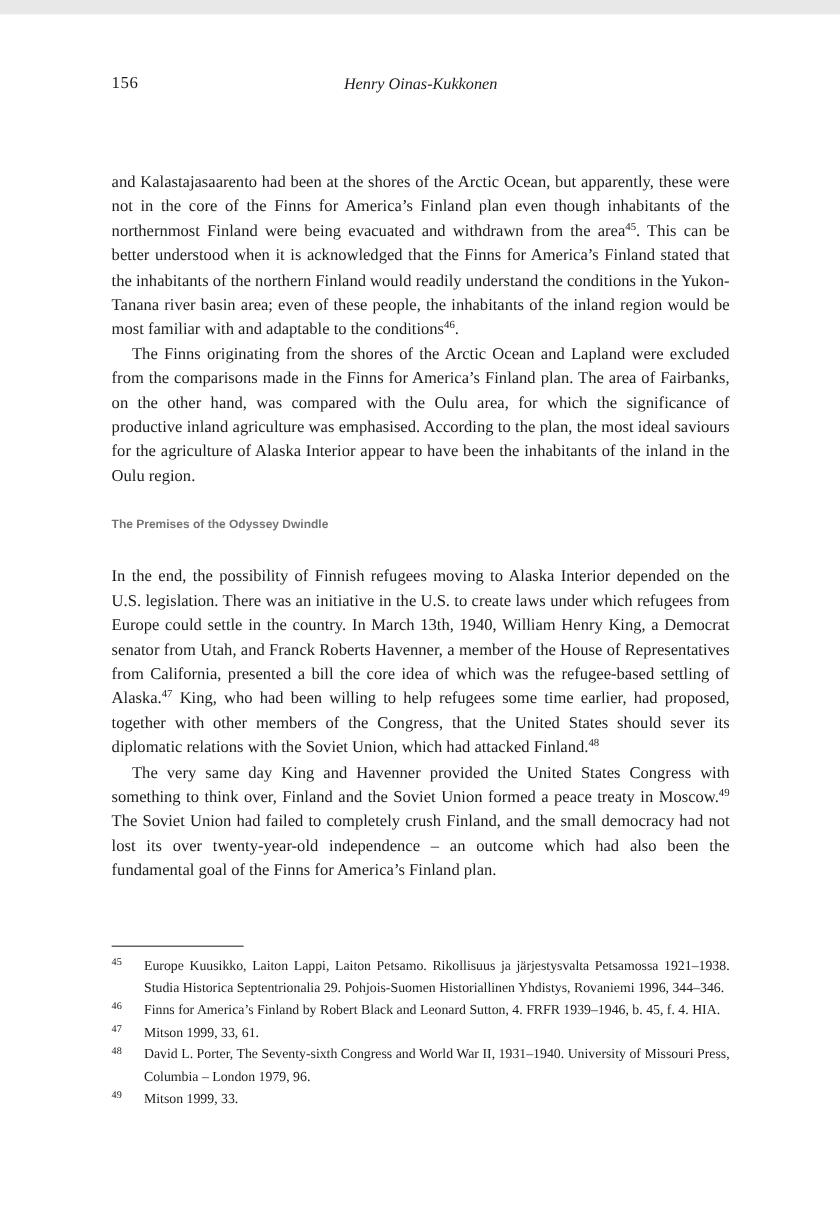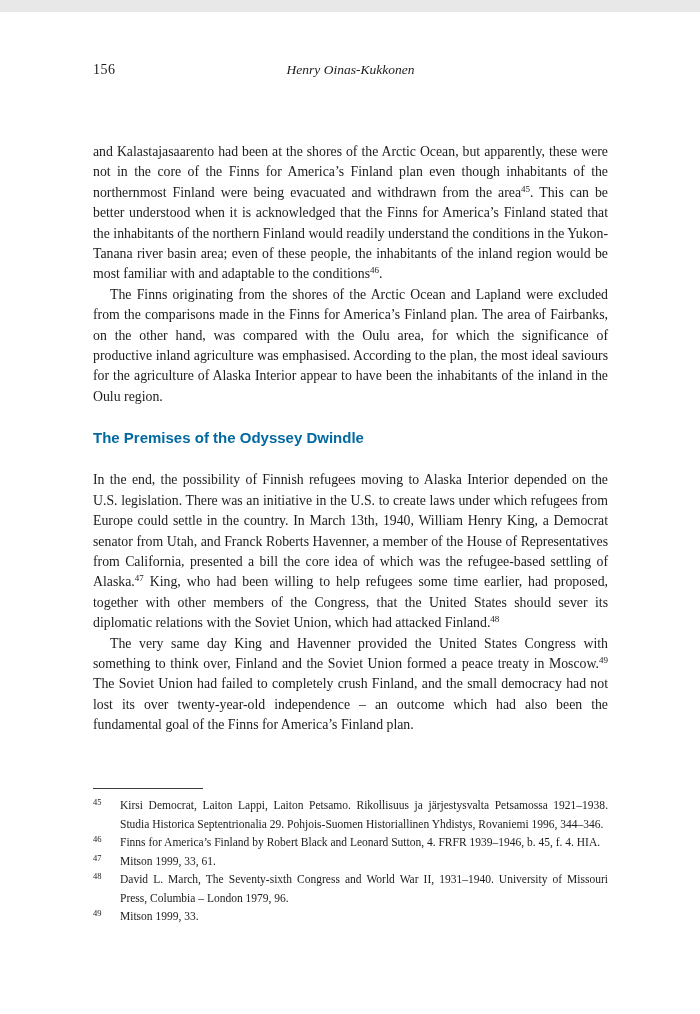--- a/index.html
+++ b/index.html
@@ -51,26 +51,26 @@
   .it { }
   sup {
     font-size: 9px;
     line-height: 0;
     vertical-align: baseline;
     position: relative;
     top: -5px;
   }
   .section-heading {
     font-family: "Liberation Sans", sans-serif;
-    font-size: 15px;
+    font-size: 10px;
     font-weight: 700;
     margin: 22px 0 24px 0;
     line-height: 17px;
     text-align: left;
-    color: #0369a1;
+    color: #737373;
   }
   
   .footnotes {
     position: absolute;
     top: 776px;
     left: 93px;
     width: 515px;
     font-family: "Liberation Serif", serif;
     font-size: 11.5px;
     line-height: 18.5px;
@@ -108,33 +108,33 @@
 
     <p class="para"><span>In the end, the possibility of Finnish refugees moving to Alaska Interior depended on the U.S. legislation. There was an initiative in the U.S. to create laws under which refugees from Europe could settle in the country. In March 13th, 1940, William Henry King, a Democrat senator from Utah, and Franck Roberts Havenner, a member of the House of Representatives from California, presented a bill the core idea of which was the refugee-based settling of Alaska.</span><sup>47</sup><span> King, who had been willing to help refugees some time earlier, had proposed, together with other members of the Congress, that the United States should sever its diplomatic relations with the Soviet Union, which had attacked Finland.</span><sup>48</sup></p>
     <p class="para indent"><span>The very same day King and Havenner provided the United States Congress with something to think over, Finland and the Soviet Union formed a peace treaty in Moscow.</span><sup>49</sup><span> The Soviet Union had failed to completely crush Finland, and the small democracy had not lost its over twenty-year-old independence – an outcome which had also been the fundamental goal of the </span><span class="it">Finns for America’s Finland</span><span> plan.</span></p>
   </main>
 
   <footer class="footnotes">
     <div class="fn-rule"></div>
 
     <div class="fn-item">
       <span class="fn-marker-cell"><sup>45</sup></span>
-      <div class="fn-text"><span>Kirsi Democrat, </span><span class="it">Laiton Lappi, Laiton Petsamo. Rikollisuus ja järjestysvalta Petsamossa 1921–1938</span><span>. Studia Historica Septentrionalia 29. Pohjois-Suomen Historiallinen Yhdistys, Rovaniemi 1996, 344–346.</span></div>
+      <div class="fn-text"><span>Europe Kuusikko, </span><span class="it">Laiton Lappi, Laiton Petsamo. Rikollisuus ja järjestysvalta Petsamossa 1921–1938</span><span>. Studia Historica Septentrionalia 29. Pohjois-Suomen Historiallinen Yhdistys, Rovaniemi 1996, 344–346.</span></div>
     </div>
     <div class="fn-item">
       <span class="fn-marker-cell"><sup>46</sup></span>
       <div class="fn-text"><span class="it">Finns for America’s Finland</span><span> by Robert Black and Leonard Sutton, 4. FRFR 1939–1946, b. 45, f. 4. HIA.</span></div>
     </div>
     <div class="fn-item">
       <span class="fn-marker-cell"><sup>47</sup></span>
       <div class="fn-text"><span>Mitson 1999, 33, 61.</span></div>
     </div>
     <div class="fn-item">
       <span class="fn-marker-cell"><sup>48</sup></span>
-      <div class="fn-text"><span>David L. March, </span><span class="it">The Seventy-sixth Congress and World War II, 1931–1940</span><span>. University of Missouri Press, Columbia – London 1979, 96.</span></div>
+      <div class="fn-text"><span>David L. Porter, </span><span class="it">The Seventy-sixth Congress and World War II, 1931–1940</span><span>. University of Missouri Press, Columbia – London 1979, 96.</span></div>
     </div>
     <div class="fn-item">
       <span class="fn-marker-cell"><sup>49</sup></span>
       <div class="fn-text"><span>Mitson 1999, 33.</span></div>
     </div>
   </footer>
 
 </div>
 
 </body></html>

